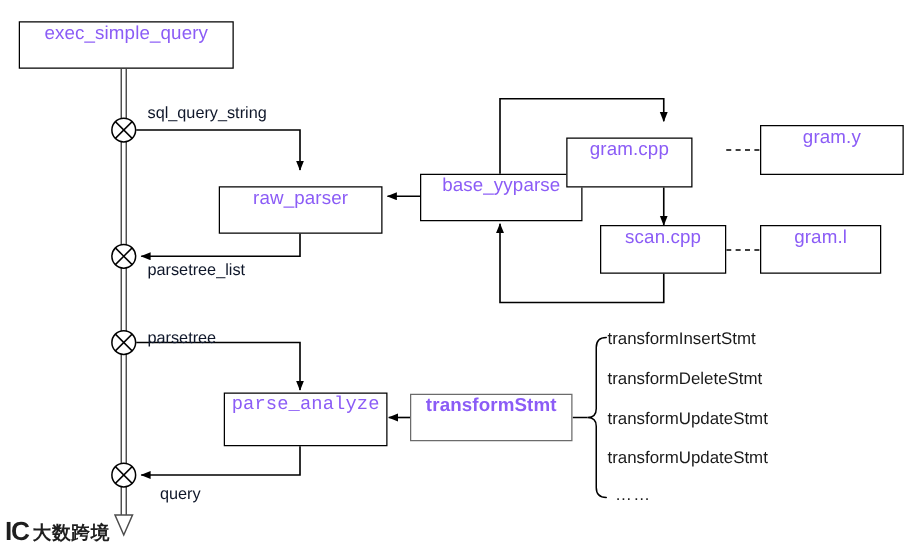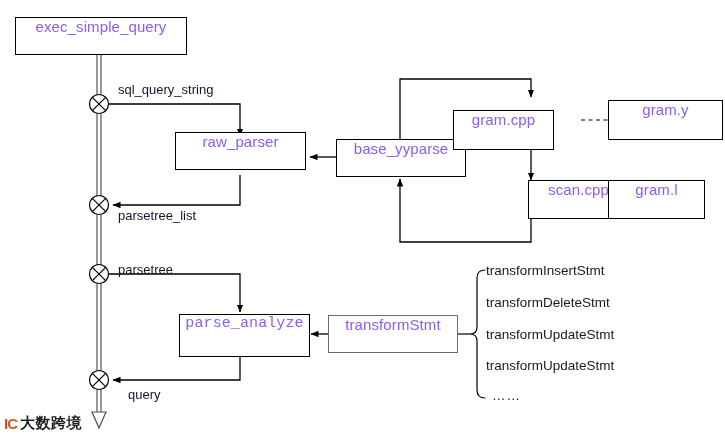--- a/index.html
+++ b/index.html
@@ -34,20 +34,21 @@
     display: flex;
     align-items: flex-start;
     justify-content: center;
     font-size: 15px;
     color: #8b5cf6;
     white-space: nowrap;
     letter-spacing: 0.1px;
   }
   .node.soft-border {
     border: 1px solid #6b6b6b;
+    font-weight: bold;
   }
   .edge-label {
     position: absolute;
     font-size: 13px;
     color: #0f172a;
     white-space: nowrap;
     background: transparent;
   }
   .list-item {
     position: absolute;
@@ -59,22 +60,22 @@
     position: absolute;
     left: 4px;
     top: 414px;
     display: flex;
     align-items: center;
     gap: 3px;
     opacity: 0.88;
     pointer-events: none;
   }
   .wm-logo {
-    font-size: 15px;
-    color: #c2410c;
+    font-size: 21px;
+    color: #000000;
     font-weight: bold;
     letter-spacing: -1px;
   }
   .wm-text {
     font-size: 15px;
     color: #000000;
     font-weight: bold;
     letter-spacing: 0.5px;
   }
 </style>
@@ -147,37 +148,37 @@
 
     <path d="M485,270 Q477,270 477,278 L477,327 Q477,334 470,334 Q477,334 477,341 L477,390 Q477,398 485,398" stroke="#000000" stroke-width="1.2" fill="none" stroke-linecap="round"></path>
 
     <line x1="458" y1="334" x2="470" y2="334" stroke="#000000" stroke-width="1.2"></line>
   </svg>
 
   <div class="node" style="left:15px; top:17px; width:172px; height:38px;">
     <span>exec_simple_query</span>
   </div>
 
-  <div class="node" style="left:175px; top:132px; width:131px; height:38px;">
+  <div class="node" style="left:175px; top:149px; width:131px; height:38px;">
     <span>raw_parser</span>
   </div>
 
   <div class="node" style="left:336px; top:139px; width:130px; height:38px;">
     <span>base_yyparse</span>
   </div>
 
   <div class="node" style="left:453px; top:100px; width:101px; height:40px;margin-top:10px;">
     <span>gram.cpp</span>
   </div>
 
   <div class="node" style="left:608px; top:100px; width:115px; height:40px;">
     <span>gram.y</span>
   </div>
 
-  <div class="node" style="left:480px; top:180px; width:101px; height:39px;margin-left:48px;">
+  <div class="node" style="left:480px; top:180px; width:101px; height:39px;">
     <span>scan.cpp</span>
   </div>
 
   <div class="node" style="left:608px; top:180px; width:97px; height:39px;">
     <span>gram.l</span>
   </div>
 
   <div class="node" style="left:179px; top:314px; width:131px; height:43px;font-family:Liberation Mono, monospace;">
     <span>parse_analyze</span>
   </div>

